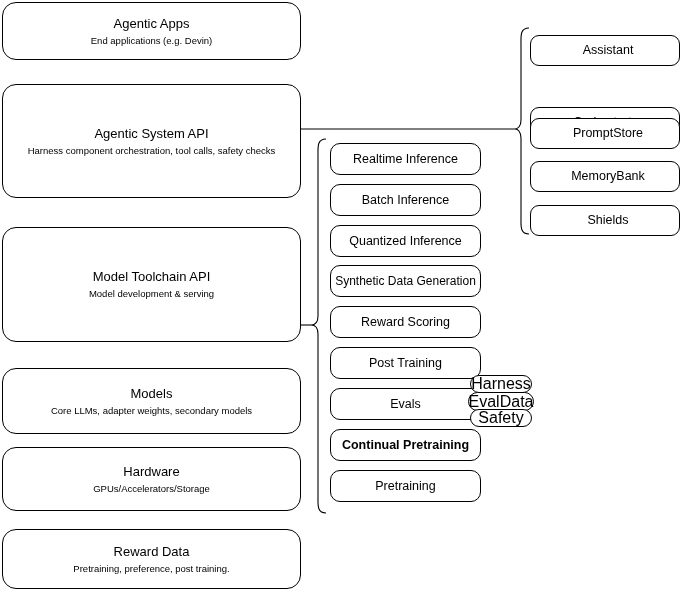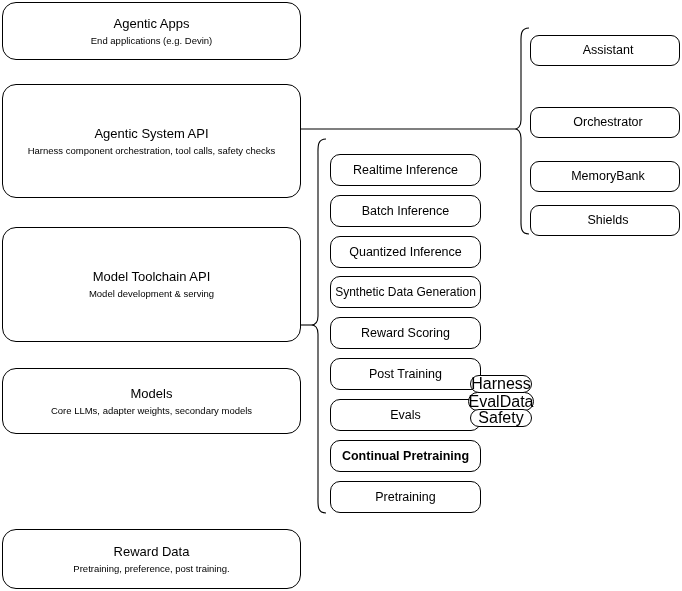--- a/index.html
+++ b/index.html
@@ -55,21 +55,20 @@
     width: 299px;
     border-radius: 14px;
   }
 
   
   .cap-box {
     left: 330px;
     width: 151px;
     height: 32px;
     border-radius: 10px;
-    margin-top: 11px;
   }
   .cap-box .title { font-size: 12.5px; }
 
   
   .comp-box {
     left: 530px;
     width: 150px;
     height: 31px;
     border-radius: 9px;
     padding-left: 12px;
@@ -149,20 +148,24 @@
   <div class="box layer-box" style="top:227px; height:115px;">
     <div class="title">Model Toolchain API</div>
     <div class="subtitle">Model development &amp; serving</div>
   </div>
 
   <div class="box layer-box" style="top:368px; height:66px;">
     <div class="title">Models</div>
     <div class="subtitle">Core LLMs, adapter weights, secondary models</div>
   </div>
 
+  <div class="box layer-box" style="top:447px; height:64px;">
+    <div class="title">Hardware</div>
+    <div class="subtitle">GPUs/Accelerators/Storage</div>
+  </div>
 
   <div class="box layer-box" style="top:529px; height:60px;">
     <div class="title">Reward Data</div>
     <div class="subtitle">Pretraining, preference, post training.</div>
   </div>
 
   <div class="box cap-box" style="top:143px;">
     <div class="title">Realtime Inference</div>
   </div>
   <div class="box cap-box" style="top:184px;">
@@ -199,20 +202,23 @@
   <div class="pill" style="left:470px; top:409px; width:62px; height:18px;">
     <span>Safety</span>
   </div>
 
   <div class="box comp-box" style="top:35px;">
     <div class="title">Assistant</div>
   </div>
   <div class="box comp-box" style="top:75px;margin-top:32px;">
     <div class="title">Orchestrator</div>
   </div>
+  <div class="box comp-box" style="top:118px;">
+    <div class="title">PromptStore</div>
+  </div>
   <div class="box comp-box" style="top:161px;">
     <div class="title">MemoryBank</div>
   </div>
   <div class="box comp-box" style="top:205px;">
     <div class="title">Shields</div>
   </div>
 
 </div>
 
 </body></html>

